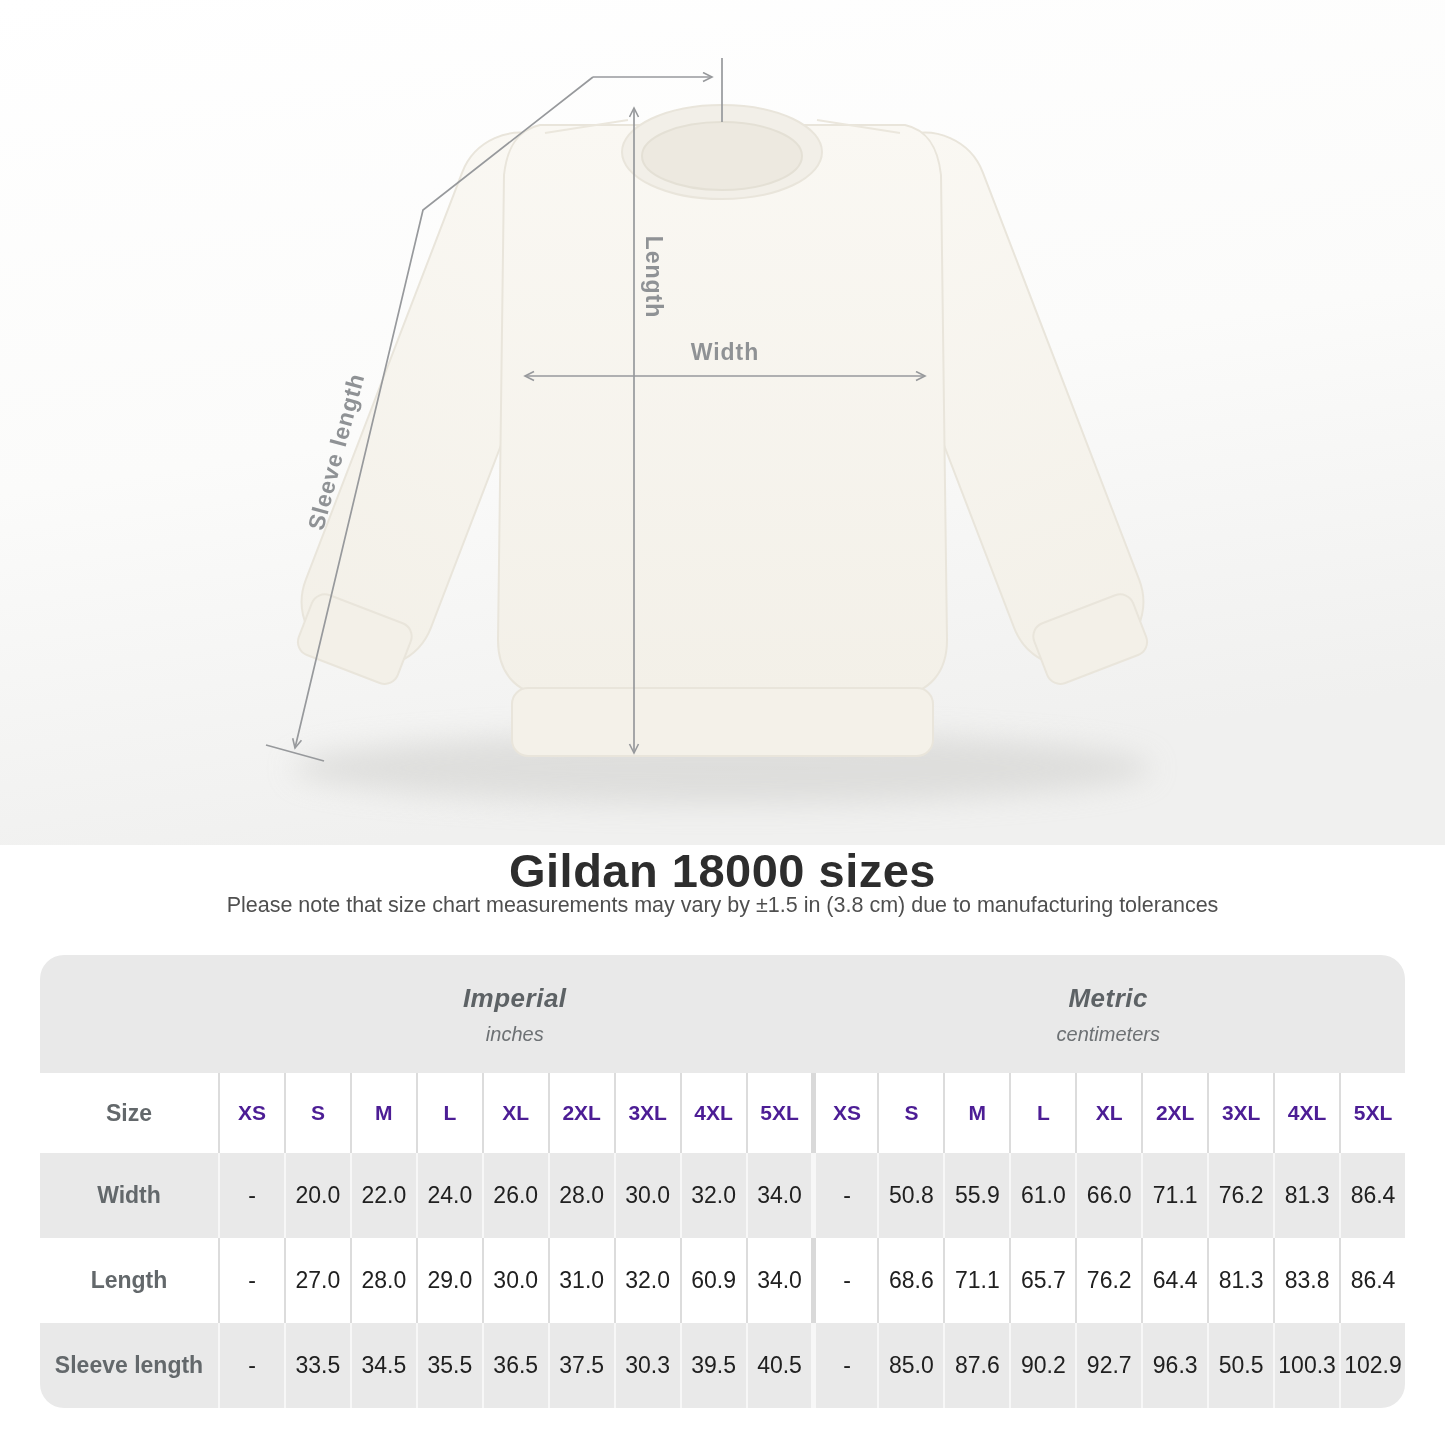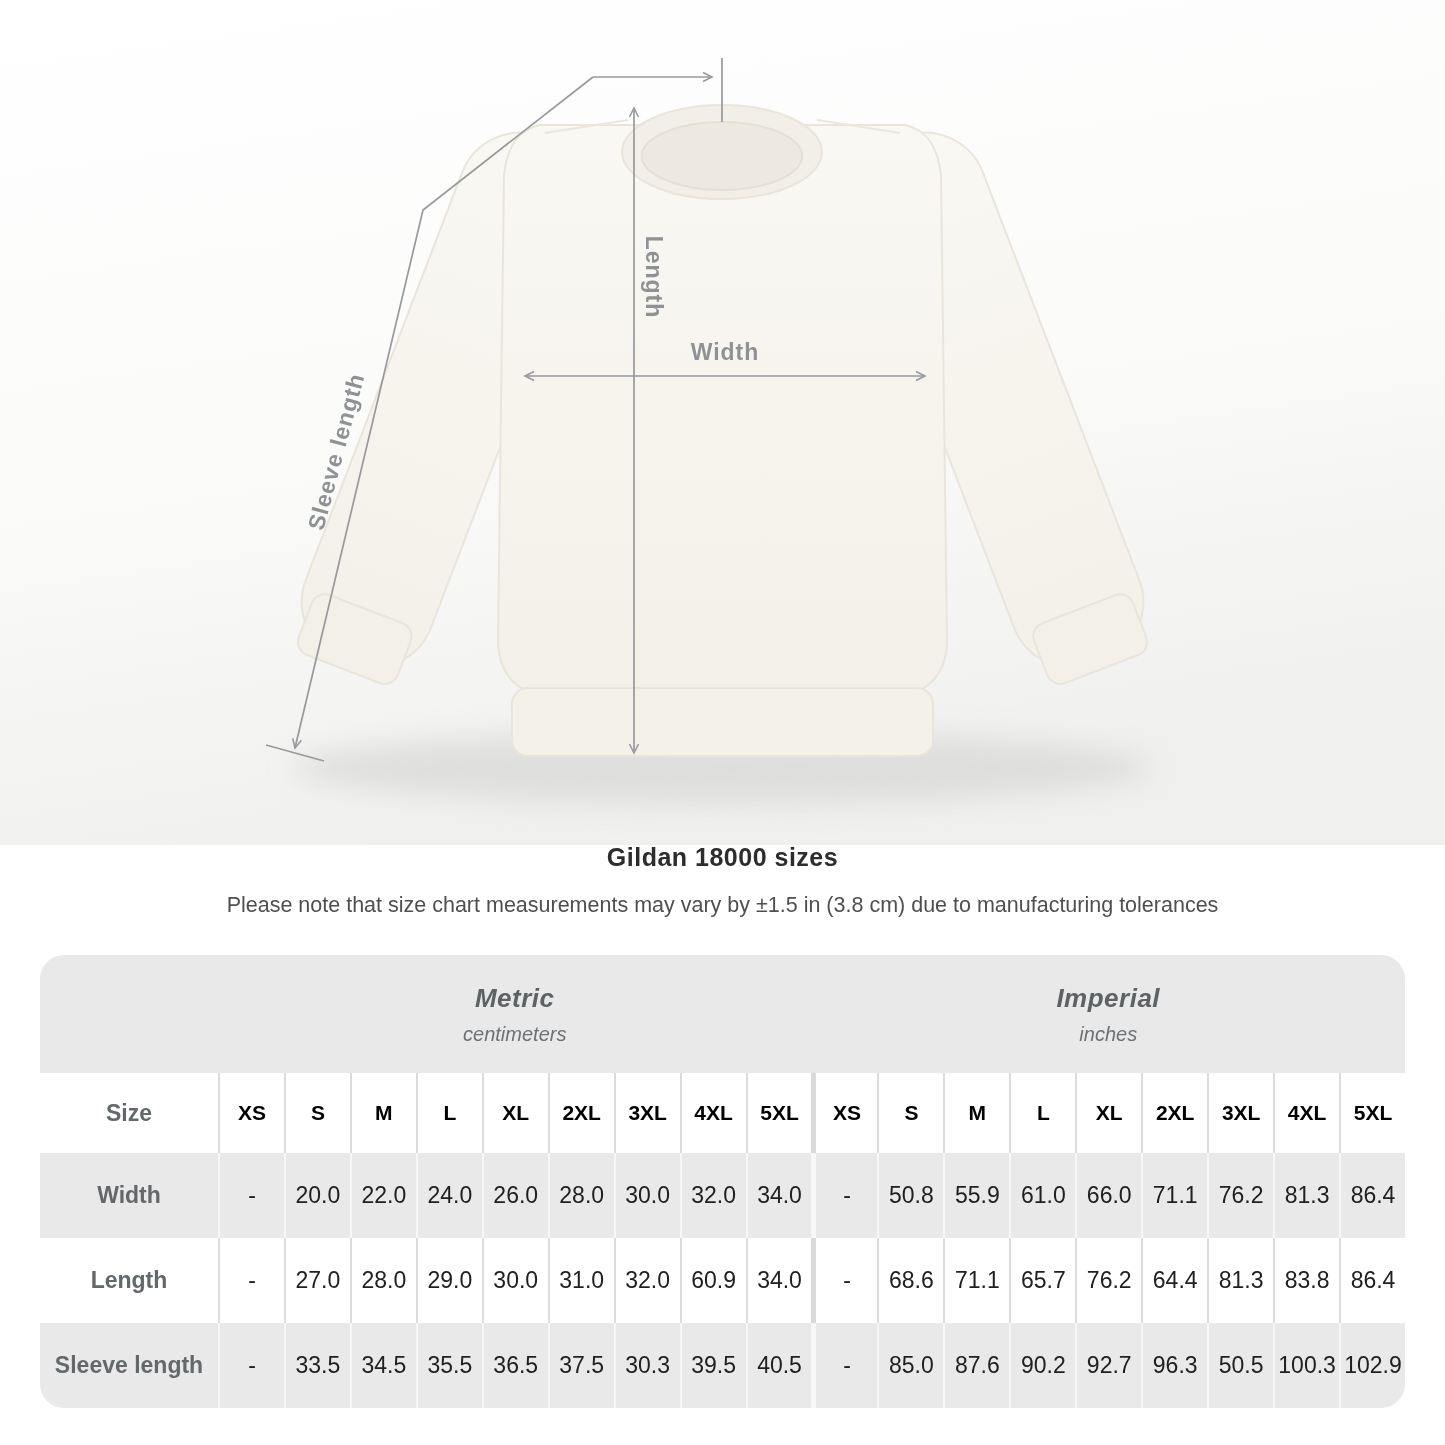--- a/index.html
+++ b/index.html
@@ -4,40 +4,40 @@
 <style>
   html,body{margin:0;padding:0;background:#ffffff;}
   body{width:1445px;height:1445px;font-family:"Liberation Sans","DejaVu Sans",sans-serif;-webkit-font-smoothing:antialiased;}
   .page{position:relative;width:1445px;height:1445px;overflow:hidden;background:#ffffff;}
 
   
   .photo{position:absolute;top:0;left:0;width:1445px;height:845px;}
 
   
   .title{position:absolute;top:843px;left:0;width:100%;text-align:center;
-         font-size:25px;font-weight:bold;color:#2d2d2d;letter-spacing:.5px;margin:0;}
+         font-size:47px;font-weight:bold;color:#2d2d2d;letter-spacing:.5px;margin:0;}
   .subtitle{position:absolute;top:893px;left:0;width:100%;text-align:center;
          font-size:21.5px;color:#4f4f4f;margin:0;}
 
   
   .tbl{position:absolute;top:955px;left:40px;width:1365px;height:453px;
        display:grid;grid-template-columns:178px repeat(18,1fr);
        grid-template-rows:118px 80px 85px 85px 85px;
        border-radius:24px;overflow:hidden;}
   .c{display:flex;align-items:center;justify-content:center;flex-direction:column;min-width:0;}
   .rg{background:#e9e9e9;}
   .rw{background:#ffffff;}
   .band{background:#e9e9e9;}
   .rw.sep{border-left:2px solid #dcdcdc;}
   .rg.sep{border-left:2px solid #f7f7f7;}
   .rw.sep2{border-left:5px solid #d9d9d9;}
   .rg.sep2{border-left:5px solid #f7f7f7;}
   .band-title{font-size:26px;font-weight:bold;font-style:italic;color:#5d6265;letter-spacing:.5px;}
   .band-sub{font-size:20px;font-style:italic;color:#6d7174;margin-top:9px;}
-  .hdr{font-size:21px;font-weight:bold;color:#000000;}
+  .hdr{font-size:21px;font-weight:bold;color:#4c1d95;}
   .lbl{font-size:23px;font-weight:bold;color:#63686b;}
   .val{font-size:23px;color:#202020;}
 </style>
 </head>
 <body>
 
 <div class="page">
 
   <div class="photo">
     <svg width="1445" height="845" viewBox="0 0 1445 845">
@@ -107,26 +107,26 @@
       </g>
     </svg>
   </div>
 
   <h1 class="title">Gildan 18000 sizes</h1>
   <p class="subtitle">Please note that size chart measurements may vary by ±1.5 in (3.8 cm) due to manufacturing tolerances</p>
 
   <div class="tbl">
       <div class="c band"></div>
       <div class="c band" style="grid-column: span 9;">
+        <div class="band-title">Imperial</div>
+        <div class="band-sub">inches</div>
+      </div>
+      <div class="c band" style="grid-column: span 9;">
         <div class="band-title">Metric</div>
         <div class="band-sub">centimeters</div>
-      </div>
-      <div class="c band" style="grid-column: span 9;">
-        <div class="band-title">Imperial</div>
-        <div class="band-sub">inches</div>
       </div>
       <div class="c rw lbl">Size</div>
       <div class="c rw hdr sep">XS</div>
       <div class="c rw hdr sep">S</div>
       <div class="c rw hdr sep">M</div>
       <div class="c rw hdr sep">L</div>
       <div class="c rw hdr sep">XL</div>
       <div class="c rw hdr sep">2XL</div>
       <div class="c rw hdr sep">3XL</div>
       <div class="c rw hdr sep">4XL</div>

